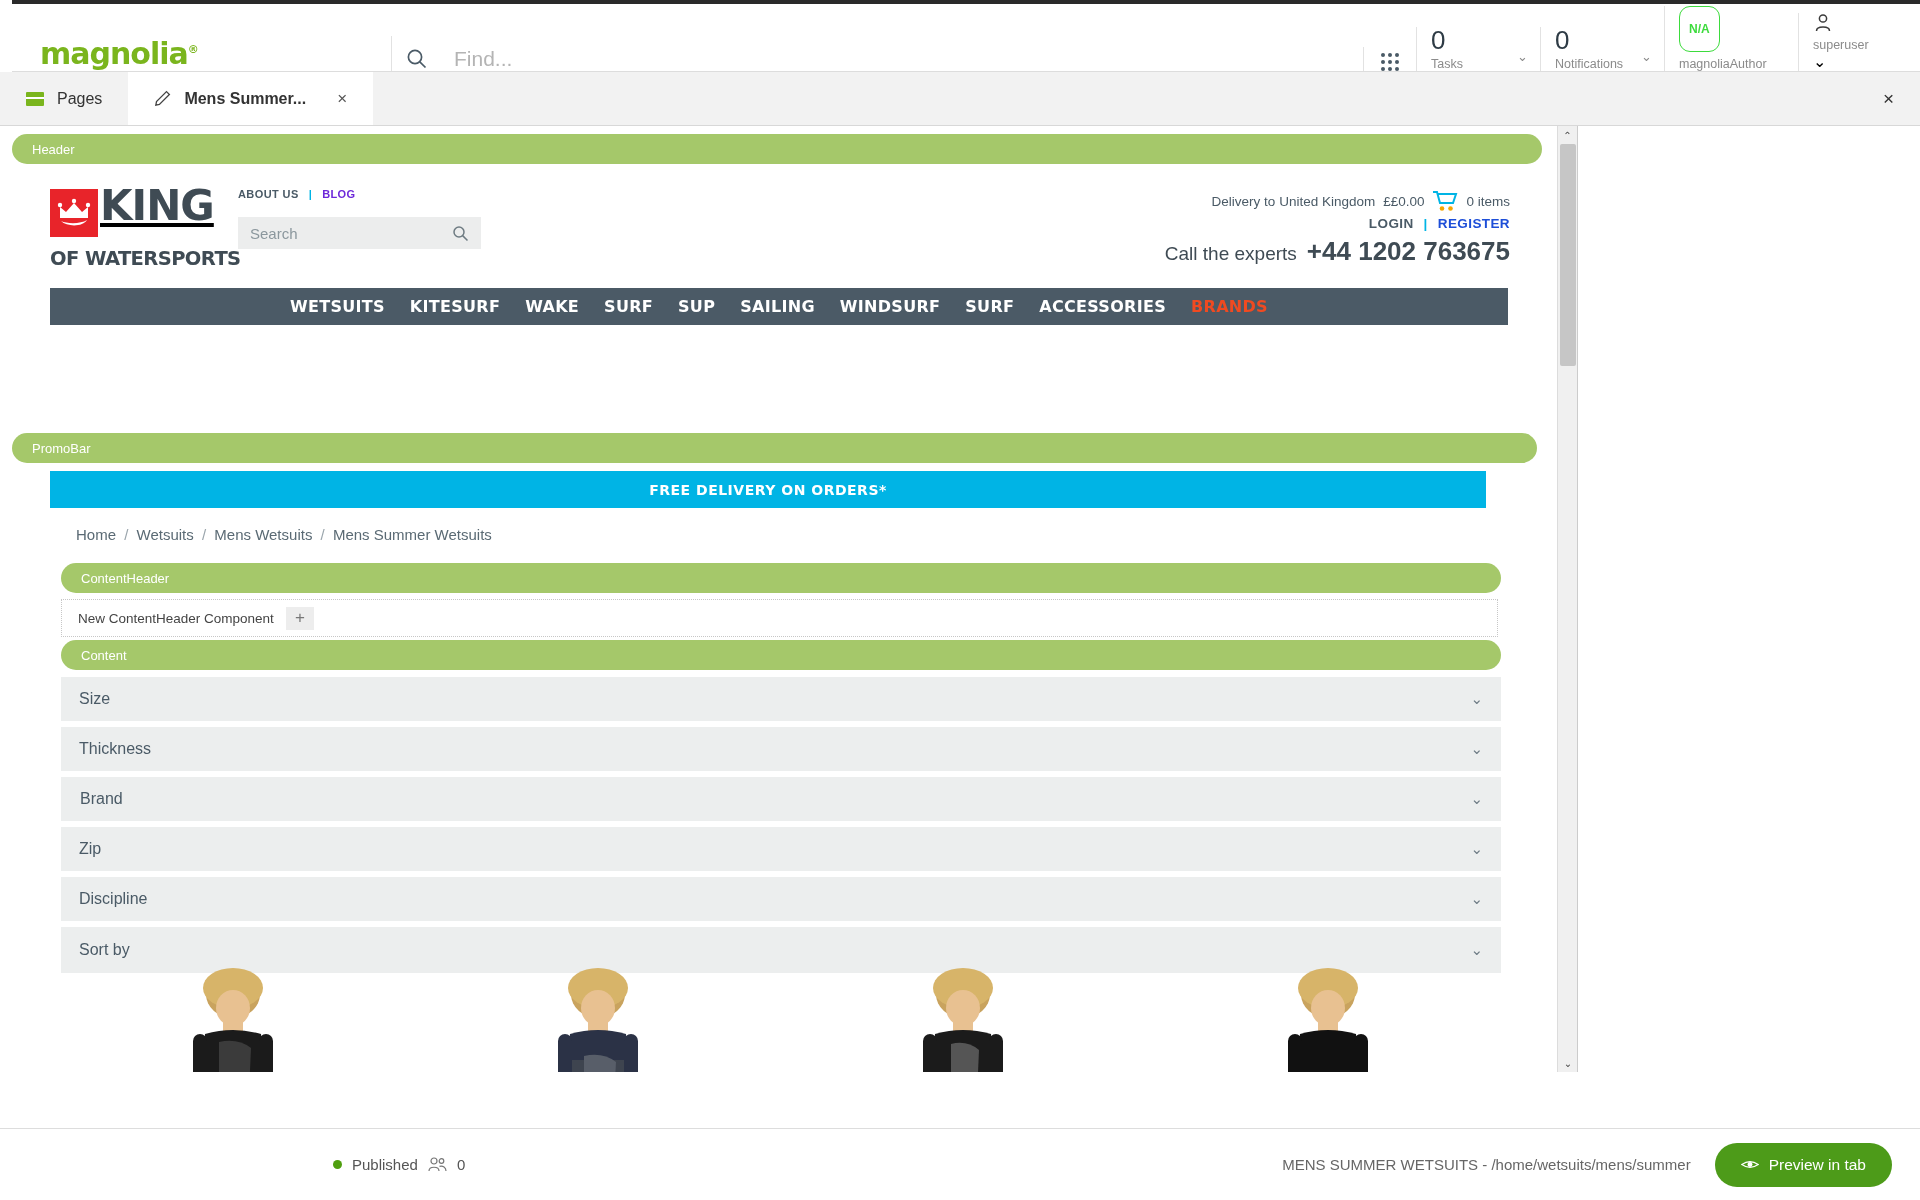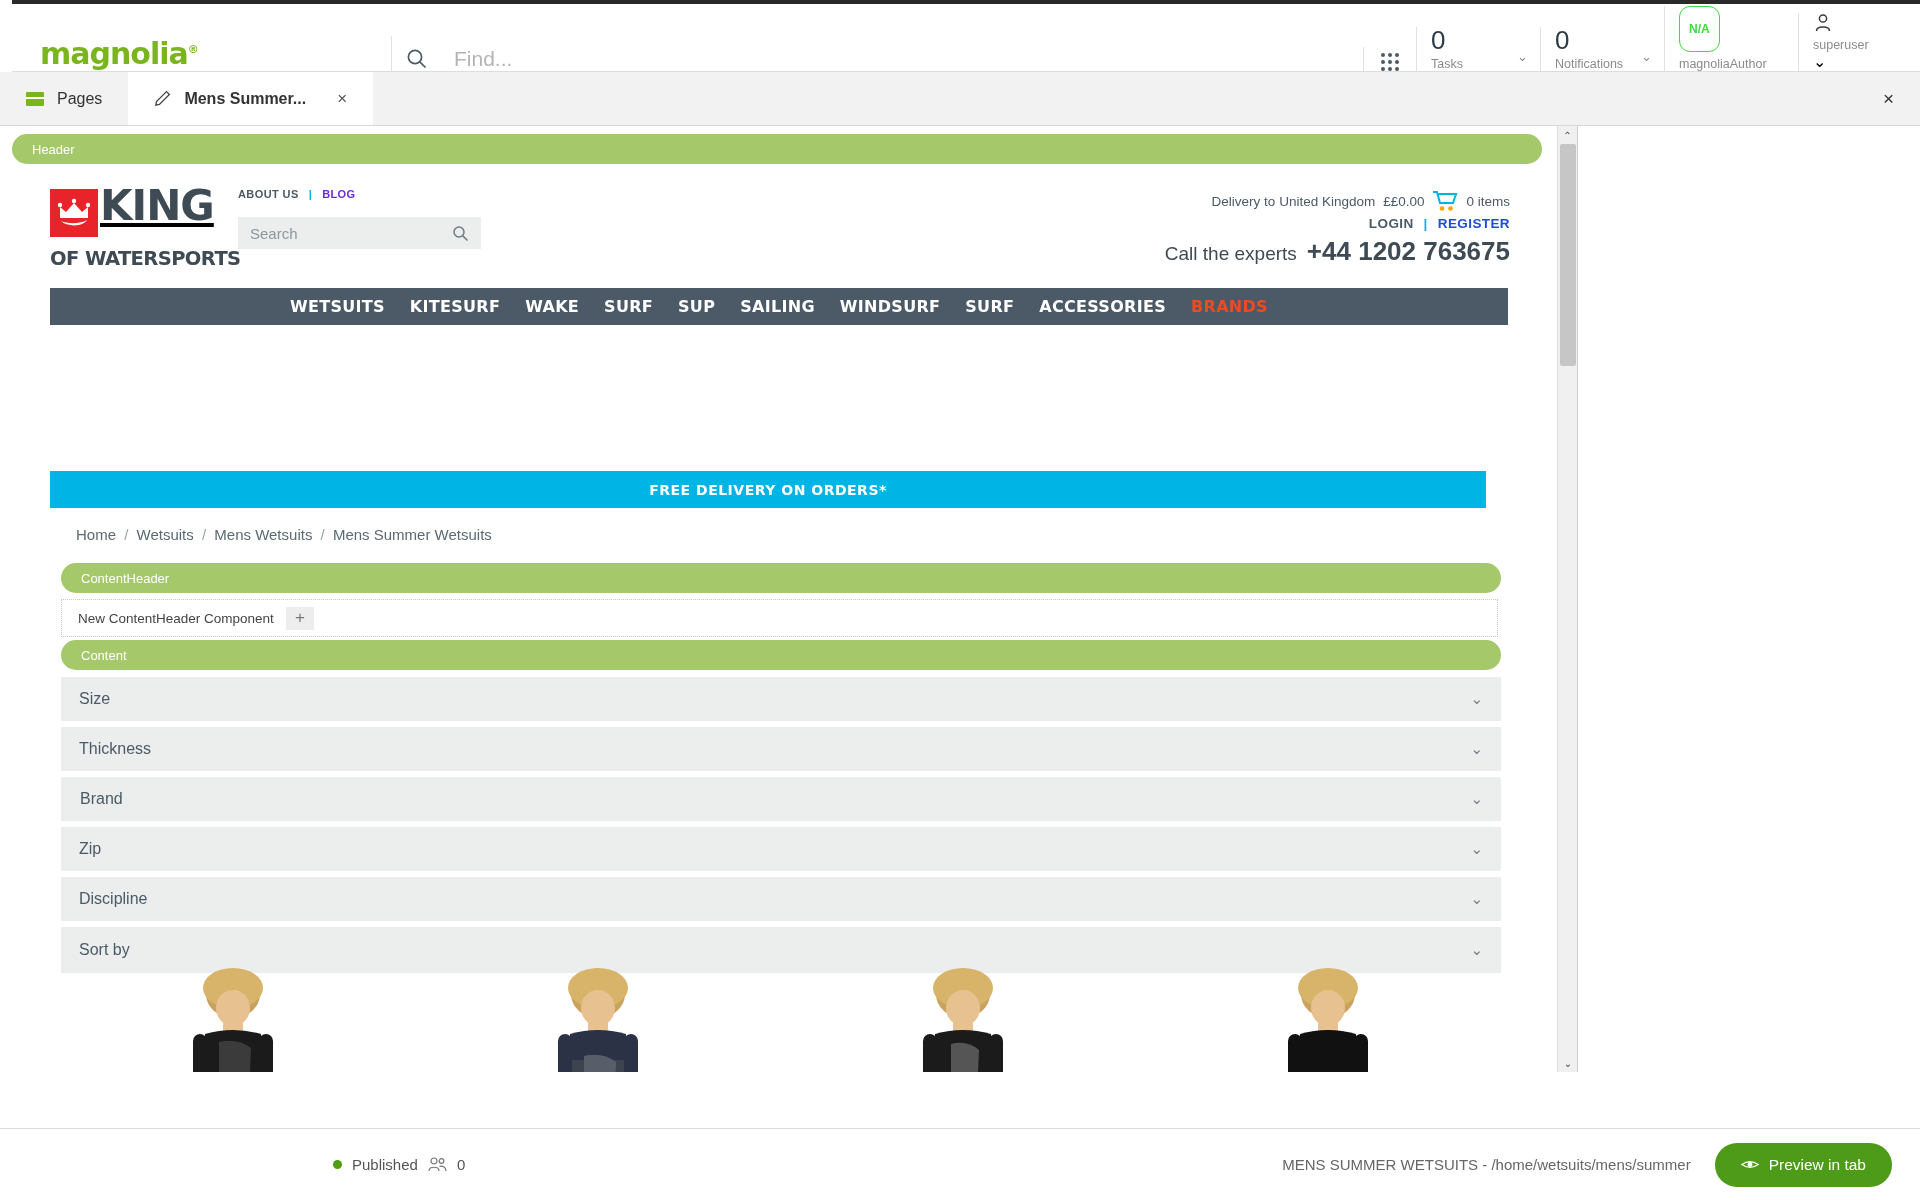--- a/index.html
+++ b/index.html
@@ -411,20 +411,23 @@
           <a href="#">SURF</a>
           <a href="#">SUP</a>
           <a href="#">SAILING</a>
           <a href="#">WINDSURF</a>
           <a href="#">SURF</a>
           <a href="#">ACCESSORIES</a>
           <a href="#" class="brands">BRANDS</a>
         </div>
       </div>
 
+      <div class="area-bar" style="top:307px; left:12px; width:1525px;">
+        <span>PromoBar</span>
+      </div>
 
       <div class="promo-strip" style="top:345px;">
         <span>FREE DELIVERY ON ORDERS*</span>
       </div>
 
       <div class="breadcrumb" style="top:400px;">
         <a href="#" style="color:#5a6a74;text-decoration:none">Home</a>
         <span class="sep">/</span>
         <a href="#" style="color:#5a6a74;text-decoration:none">Wetsuits</a>
         <span class="sep">/</span>

